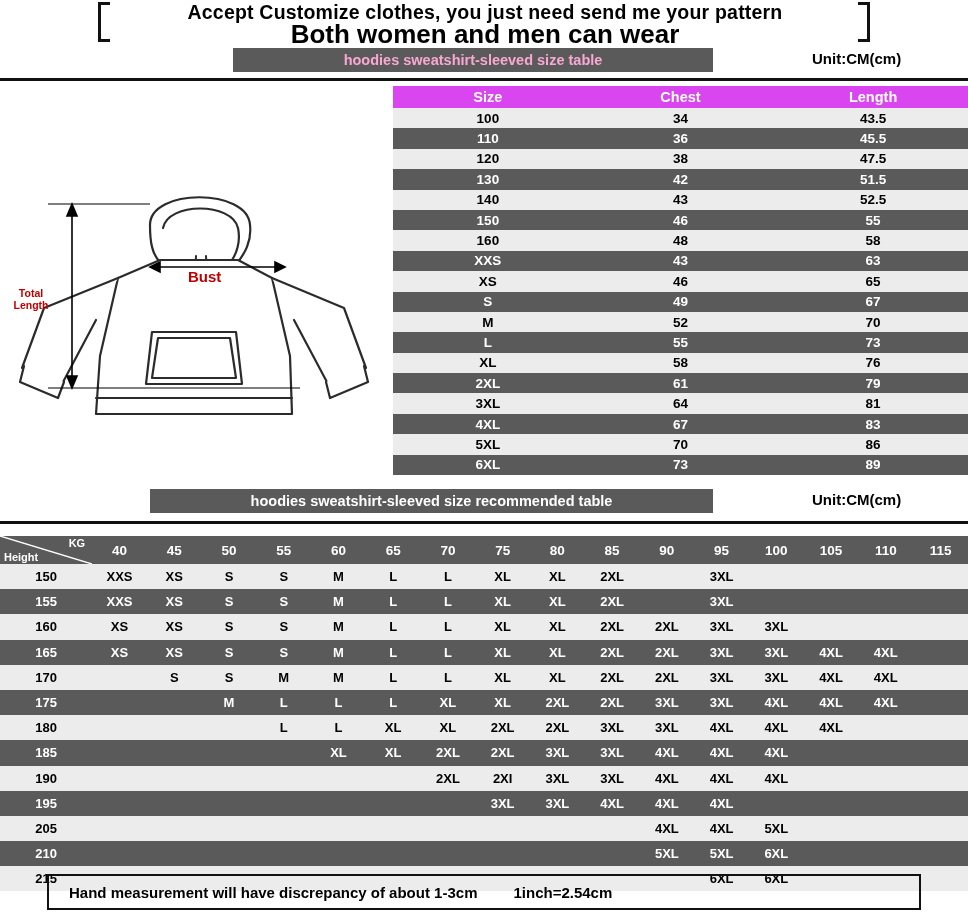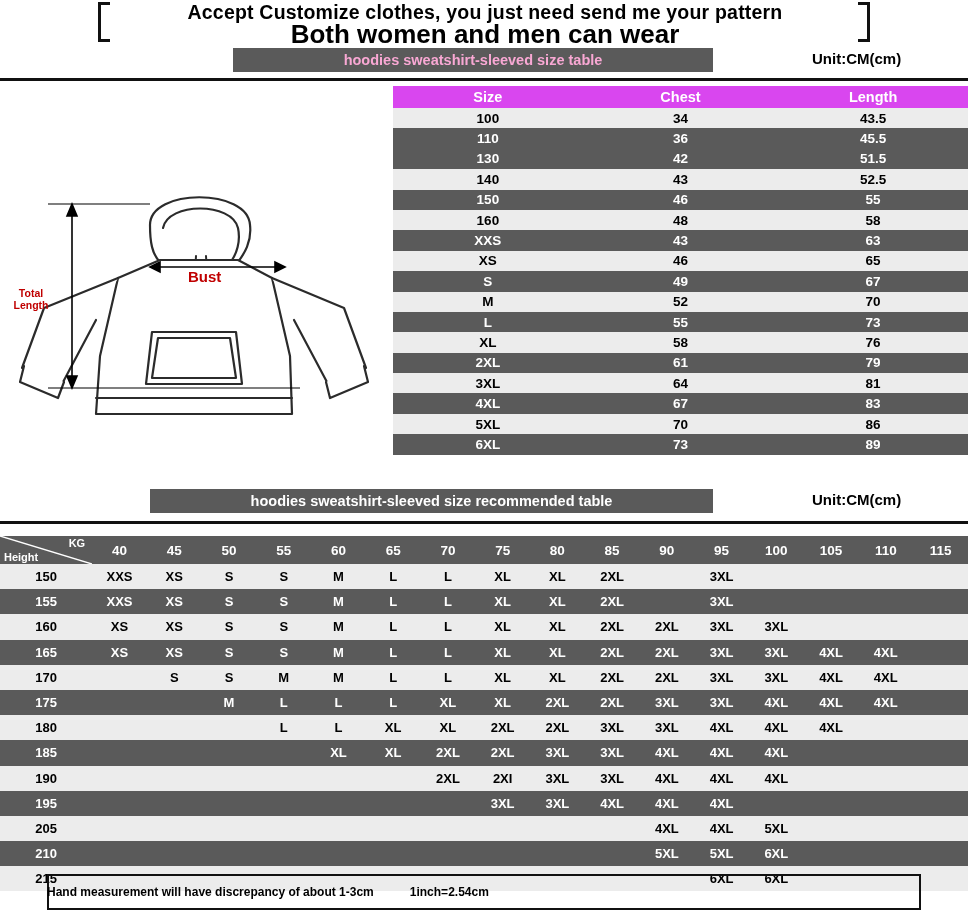--- a/index.html
+++ b/index.html
@@ -115,22 +115,22 @@
   .c-h { width: 92px; }
   .c-d { width: 54.66px; }
 
   
   .footer-box {
     position: absolute; left: 47px; top: 874px; width: 874px; height: 36px;
     border: 2.5px solid #111;
   }
   .footer-text {
     position: absolute; left: 47px; top: 874px; width: 874px; height: 36px;
-    display: flex; align-items: center; 
-    font-size: 12px; font-weight: bold;
+    display: flex; align-items: center; padding-left: 22px;
+    font-size: 15px; font-weight: bold;
   }
   .footer-a { }
   .footer-b { margin-left: 36px; }
 </style>
 </head>
 <body>
 
 <div class="page">
 
   <div class="header">
@@ -203,20 +203,25 @@
     <tbody>
       <tr class="even">
           <td>100</td>
           <td>34</td>
           <td>43.5</td>
         </tr>
       <tr class="odd">
           <td>110</td>
           <td>36</td>
           <td>45.5</td>
+        </tr>
+      <tr class="even">
+          <td>120</td>
+          <td>38</td>
+          <td>47.5</td>
         </tr>
       <tr class="odd">
           <td>130</td>
           <td>42</td>
           <td>51.5</td>
         </tr>
       <tr class="even">
           <td>140</td>
           <td>43</td>
           <td>52.5</td>

